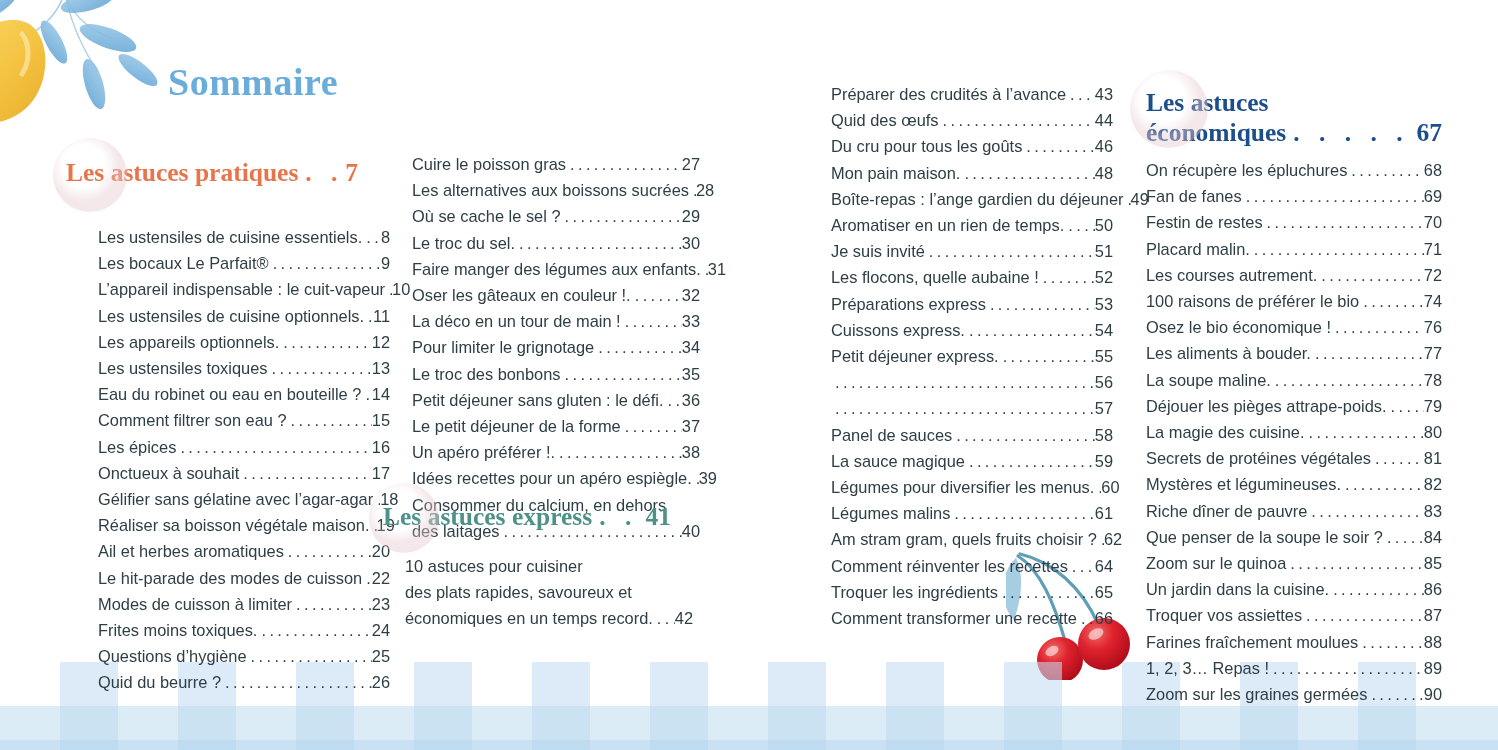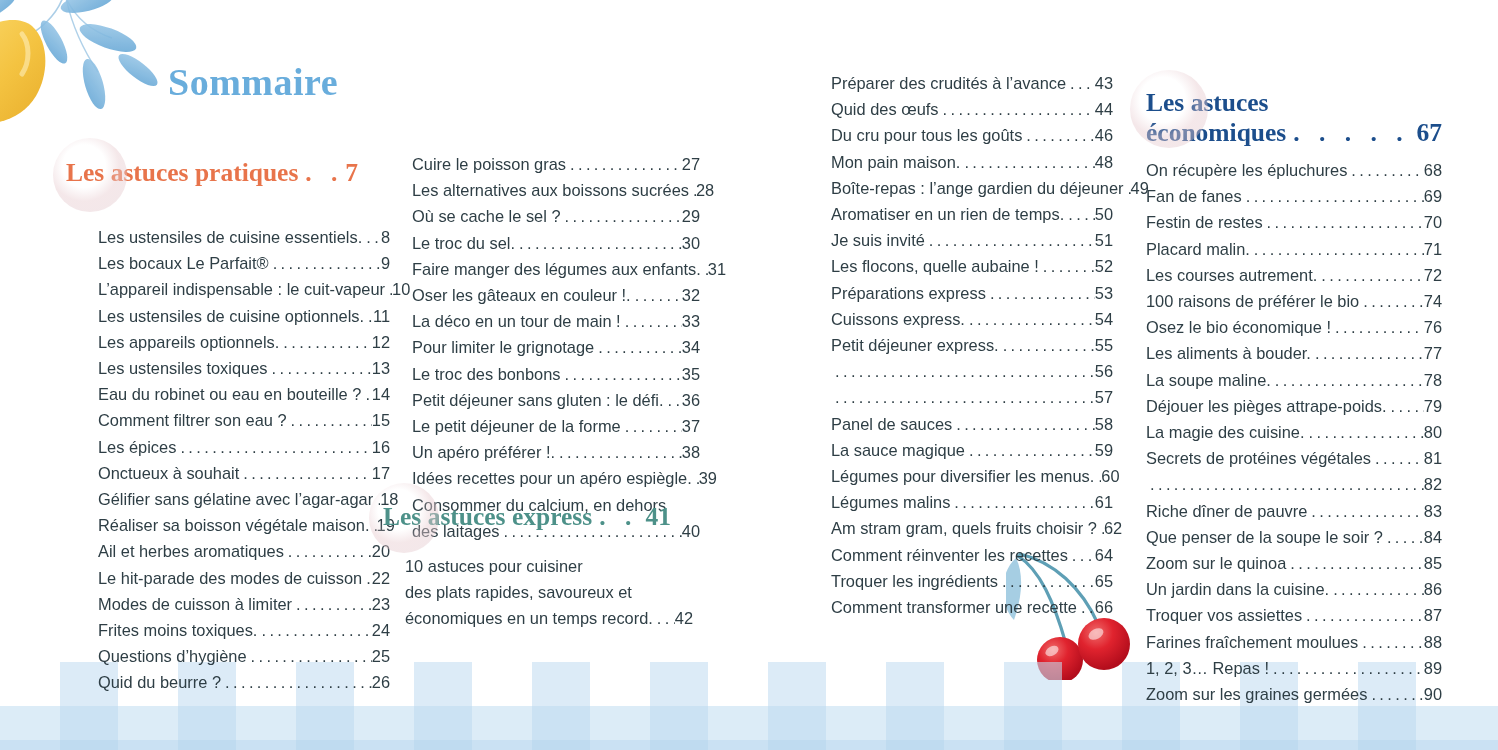--- a/index.html
+++ b/index.html
@@ -382,21 +382,21 @@
       <div>des plats rapides, savoureux et</div>
       <div class="entry">
           <span class="e-label">économiques en un temps record.</span>
           <span class="e-leader">........................................</span>
           <span class="e-page">42</span>
         </div>
     </div>
   </div>
 
   <div class="col" id="col-3">
-    <ul class="entries" style="position:absolute; top:70px; left:0; width:282px;">
+    <ul class="entries" style="position:absolute; top:81px; left:0; width:282px;">
       <li class="entry">
           <span class="e-label">Préparer des crudités à l’avance</span>
           <span class="e-leader">........................................</span>
           <span class="e-page">43</span>
         </li>
       <li class="entry">
           <span class="e-label">Quid des œufs</span>
           <span class="e-leader">........................................</span>
           <span class="e-page">44</span>
         </li>
@@ -562,20 +562,21 @@
           <span class="e-label">La magie des cuisine.</span>
           <span class="e-leader">........................................</span>
           <span class="e-page">80</span>
         </li>
       <li class="entry">
           <span class="e-label">Secrets de protéines végétales</span>
           <span class="e-leader">........................................</span>
           <span class="e-page">81</span>
         </li>
       <li class="entry">
+          <span class="e-label">Mystères et légumineuses.</span>
           <span class="e-leader">........................................</span>
           <span class="e-page">82</span>
         </li>
       <li class="entry">
           <span class="e-label">Riche dîner de pauvre</span>
           <span class="e-leader">........................................</span>
           <span class="e-page">83</span>
         </li>
       <li class="entry">
           <span class="e-label">Que penser de la soupe le soir ?</span>

